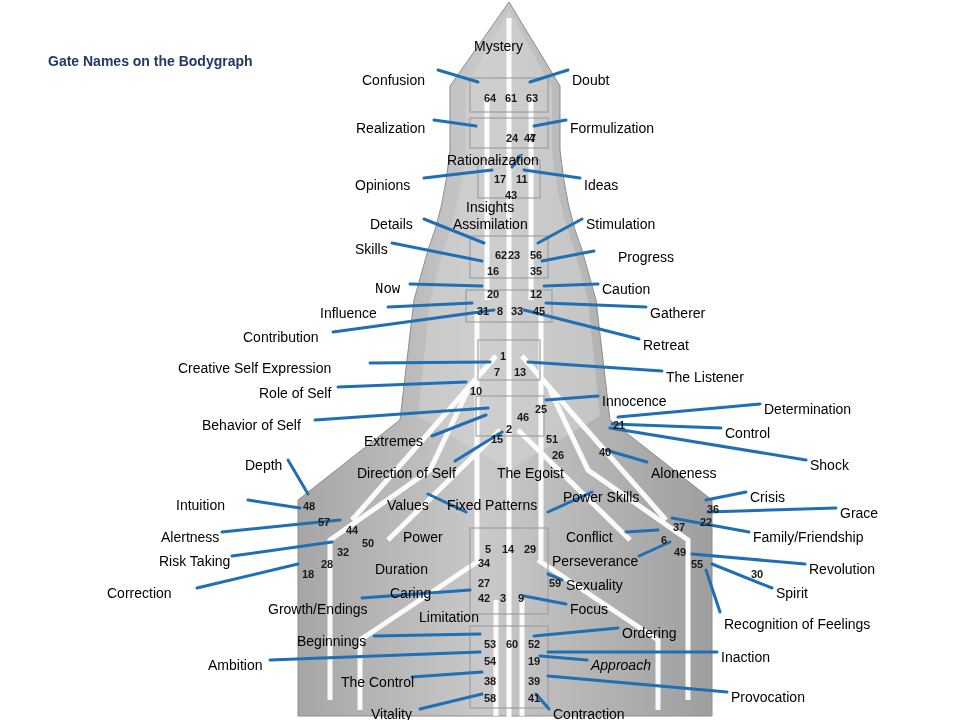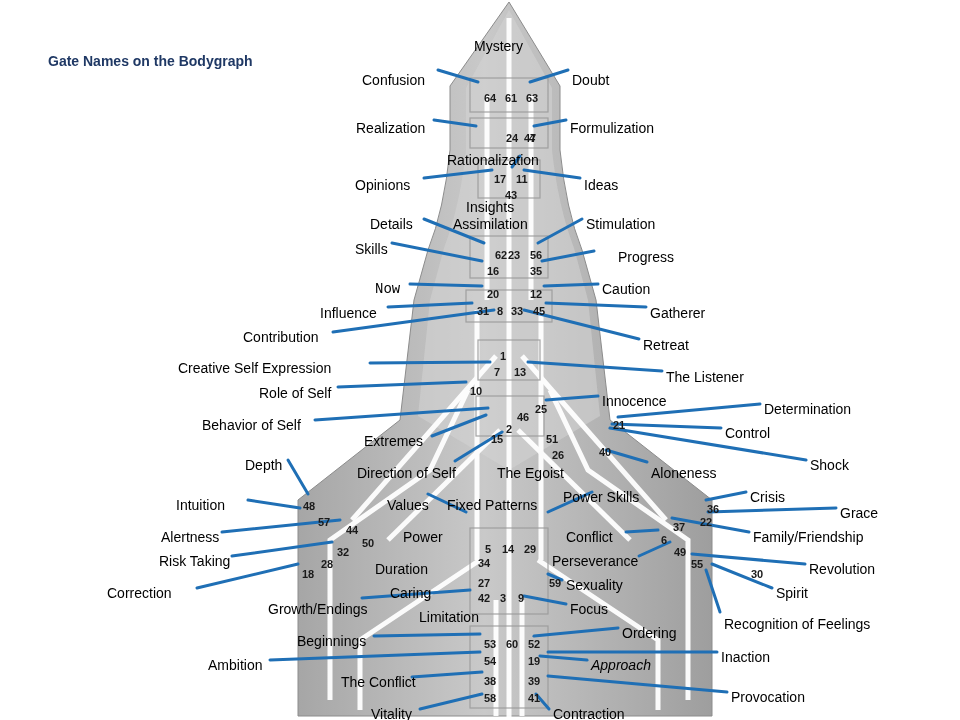--- a/index.html
+++ b/index.html
@@ -276,19 +276,19 @@
       <div class="label" style="left: 776px; top: 585px;">Spirit</div>
       <div class="label" style="left: 268px; top: 601px;">Growth/Endings</div>
       <div class="label" style="left: 570px; top: 601px;">Focus</div>
       <div class="label" style="left: 419px; top: 609px;">Limitation</div>
       <div class="label" style="left: 724px; top: 616px;">Recognition of Feelings</div>
       <div class="label" style="left: 297px; top: 633px;">Beginnings</div>
       <div class="label" style="left: 622px; top: 625px;">Ordering</div>
       <div class="label" style="left: 721px; top: 649px;">Inaction</div>
       <div class="label" style="left: 208px; top: 657px;">Ambition</div>
       <div class="label" style="left: 591px; top: 657px; font-style: italic;">Approach</div>
-      <div class="label" style="left: 341px; top: 674px;">The Conflict</div>
+      <div class="label" style="left: 341px; top: 674px;">The Control</div>
       <div class="label" style="left: 731px; top: 689px;">Provocation</div>
       <div class="label" style="left: 371px; top: 706px;">Vitality</div>
       <div class="label" style="left: 553px; top: 706px;">Contraction</div>
     </div>
 
 </div>
 
 </body></html>

